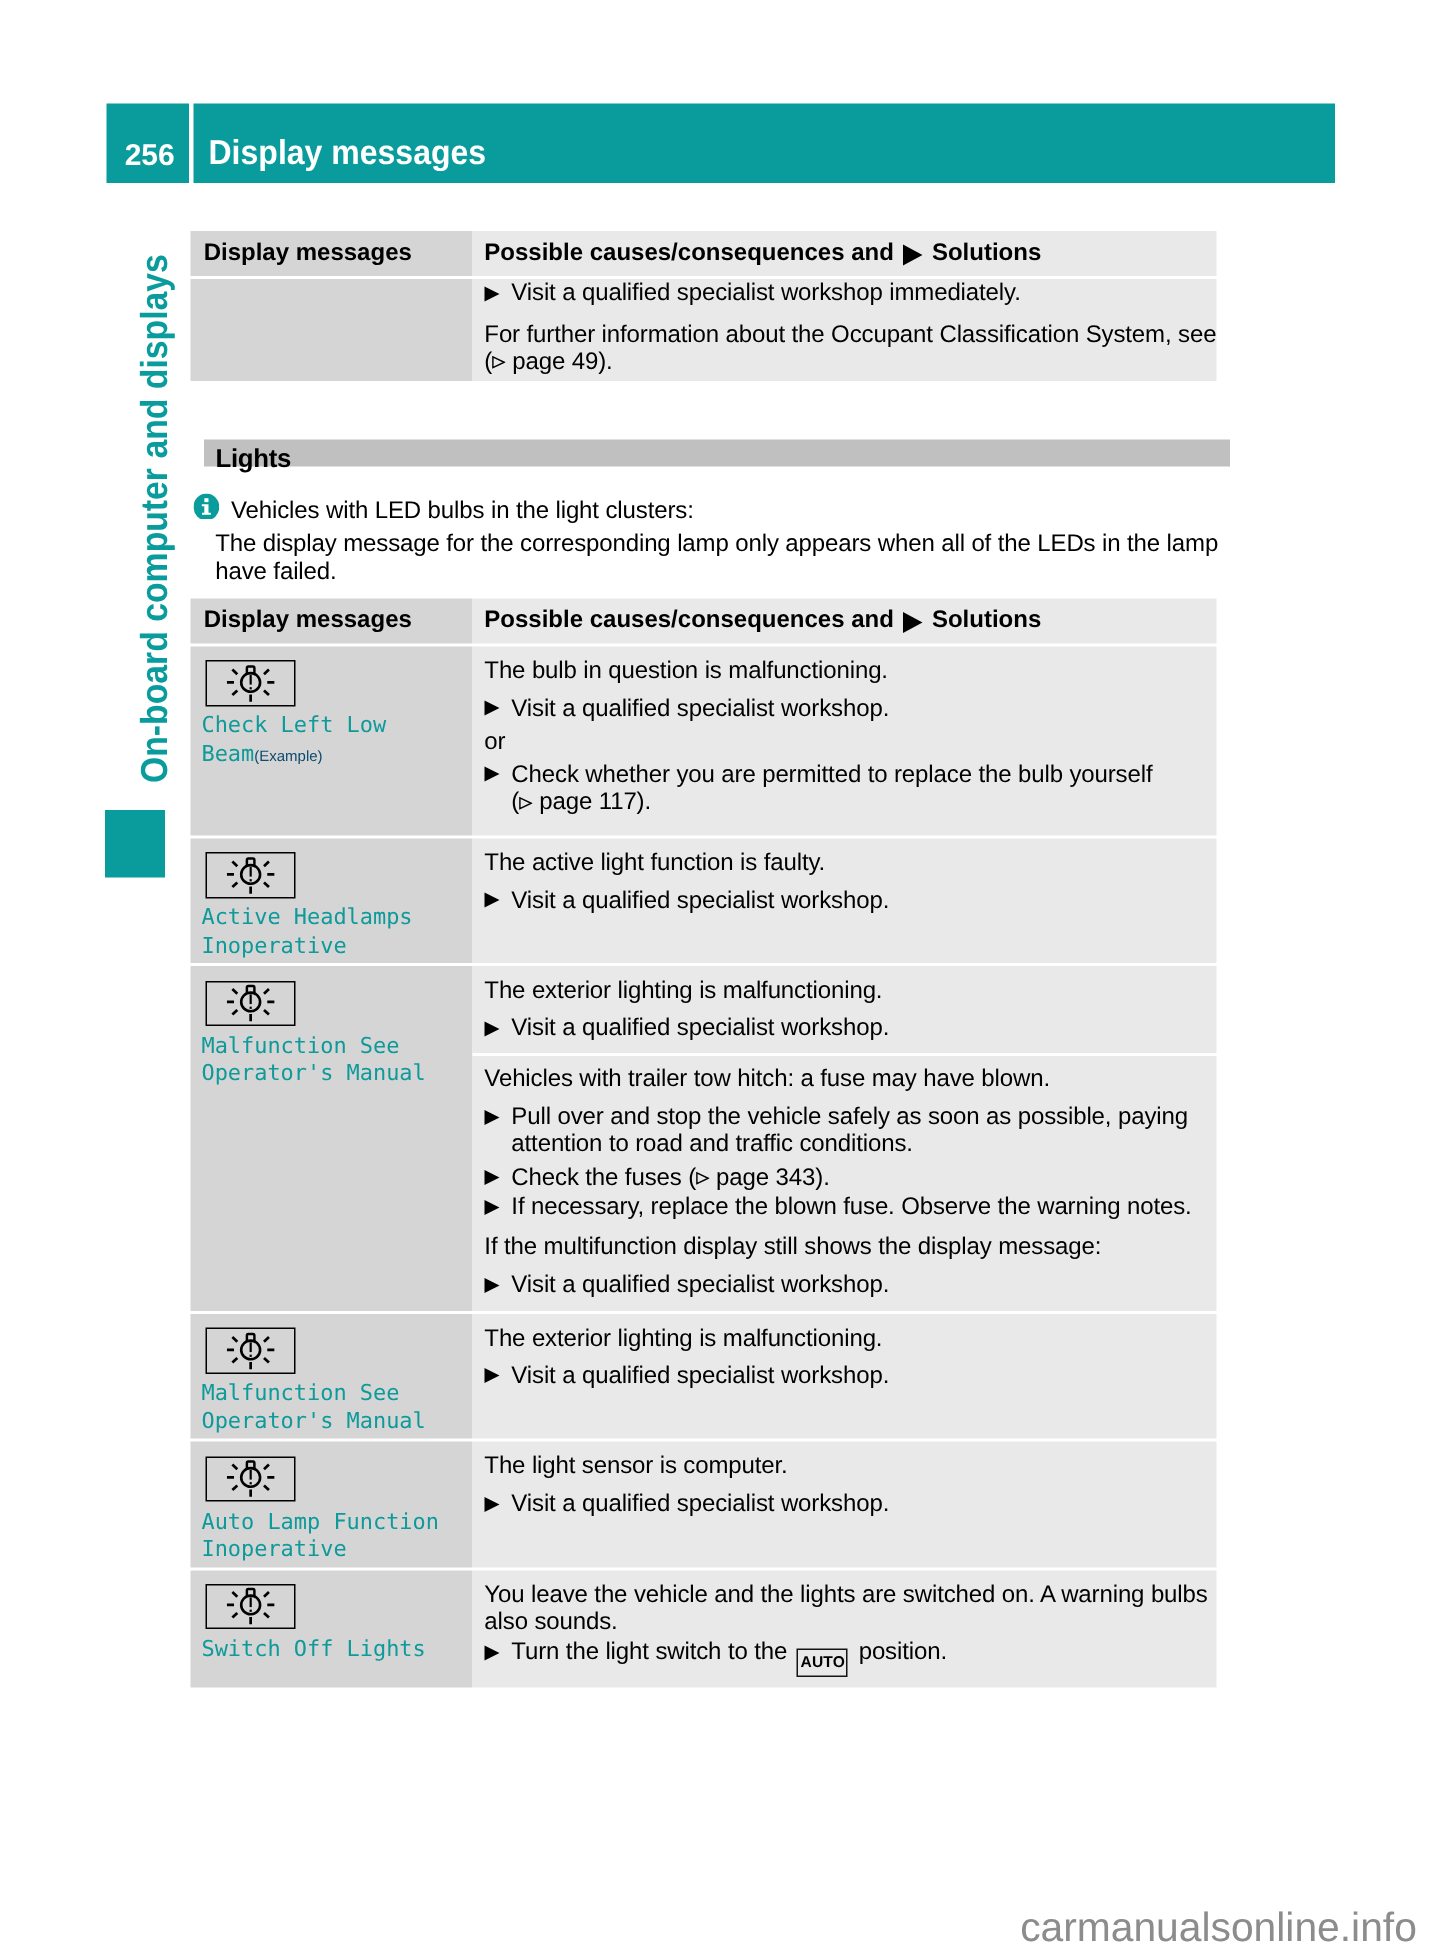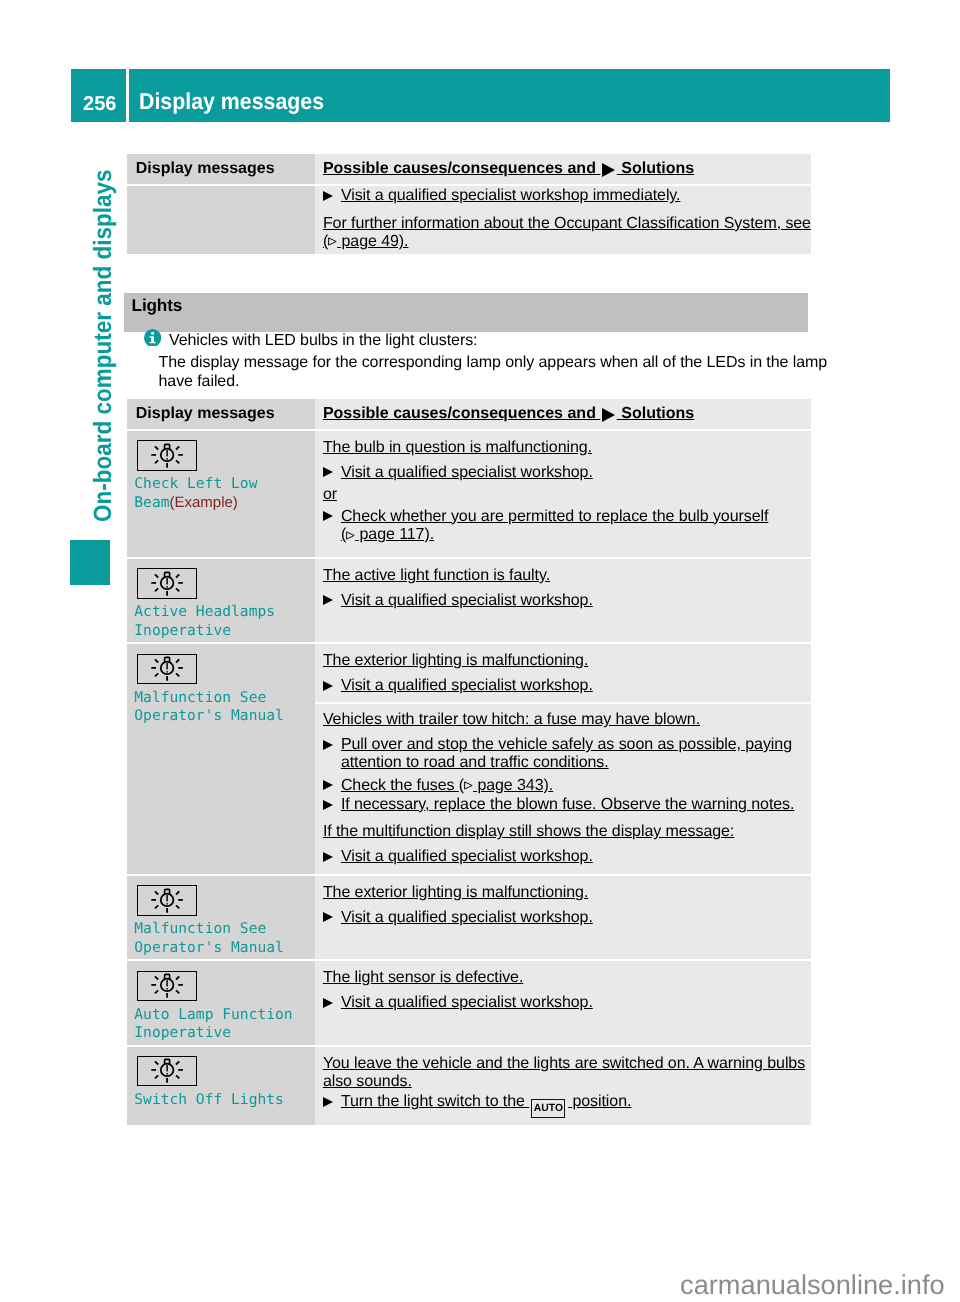--- a/index.html
+++ b/index.html
@@ -24,40 +24,40 @@
   .tbl{position:absolute;left:127px;width:684px;}
   .trow{display:flex;width:684px;}
   .c1{width:188px;box-sizing:border-box;background:#d5d5d5;padding:0;}
   .c2{width:496px;box-sizing:border-box;background:#e9e9e9;padding:0;}
   .thead .c1,.thead .c2{font-weight:bold;font-size:16px;color:#000;letter-spacing:0;}
   .thead .c1 .pad{padding:6.1px 8px 5.9px 8.8px;}
   .thead .c2 .pad{padding:6.1px 8px 5.9px 7.9px;}
   .gap{height:2px;background:#fff;width:684px;}
 
   .c1 .pad{display:flow-root;padding:9.3px 4px 2.4px 7.3px;}
-  .c2 .pad{padding:1.2px 0 7.4px 7.9px;display:flow-root;text-decoration:underline;}
+  .c2 .pad{padding:1.2px 0 7.4px 7.9px;display:flow-root;}
   #tbl-top .c2 .pad{padding-bottom:2.6px;}
   #main-rows .trow.r0 .c2 .pad{padding-bottom:12.5px;}
   #tbl-top .trow:not(.thead) .c1 .pad{padding:0;}
 
   p{margin:0;font-size:16px;line-height:18.4px;color:#000;letter-spacing:-0.08px;}
   
   .bul{position:relative;padding-left:18px;}
   .bul::before{content:"";position:absolute;left:0.6px;top:3.6px;width:0;height:0;border-left:10.4px solid #000;
                border-top:5.55px solid transparent;border-bottom:5.55px solid transparent;}
   .mono{font-family:"DejaVu Sans Mono",monospace;font-size:14.62px;line-height:18.3px;color:#0e9a9a;white-space:pre;margin-top:4.6px;}
-  .mono .blk{color:#7f1d1d;font-family:"Liberation Sans",sans-serif;font-size:15px;}
+  .mono .blk{color:#0c4a6e;font-family:"Liberation Sans",sans-serif;font-size:10px;}
   .pg{white-space:nowrap;}
 
   
-  .secbar{position:absolute;left:124px;width:684px;height:39px;background:#c0c0c0;box-sizing:border-box;}
+  .secbar{position:absolute;left:136px;width:684px;height:18px;background:#c0c0c0;box-sizing:border-box;}
   .secbar span{position:absolute;left:7.6px;top:12.3px;font-weight:bold;font-size:17.2px;color:#000;line-height:0;letter-spacing:-0.17px;}
 
   
-  .note{position:absolute;left:142px;width:690px;font-size:16px;line-height:18.3px;letter-spacing:-0.17px;}
+  .note{position:absolute;left:127px;width:690px;font-size:16px;line-height:18.3px;letter-spacing:-0.17px;}
   .infoicon{position:absolute;left:2.2px;top:-3.6px;width:17.2px;height:17.9px;}
   .infoicon svg{display:block;}
 
   
   .iconbox{width:59.6px;height:30.5px;border:1.9px solid #000;box-sizing:border-box;background:transparent;margin-left:2.8px;
            display:flex;align-items:center;justify-content:center;overflow:hidden;}
   .iconbox svg{display:block;}
 
   .auto{display:inline-flex;align-items:center;justify-content:center;border:1.5px solid #151515;box-sizing:border-box;
         width:34px;height:18.8px;font-weight:bold;font-size:10.4px;letter-spacing:0.1px;line-height:11px;
@@ -291,21 +291,21 @@
                   <rect x="27.4" y="7.9" width="1.45" height="6.5" fill="#000"></rect>
                   <rect x="27.4" y="16.1" width="1.45" height="1.5" fill="#000"></rect>
                 </svg>
               </div>
               <div class="mono">Auto Lamp Function
 Inoperative</div>
             </div>
           </div>
           <div class="c2">
             <div class="pad">
-              <p class="" style="margin-top:6.8px">The light sensor is defective.</p>
+              <p class="" style="margin-top:6.8px">The light sensor is computer.</p>
               <p class="bul" style="margin-top:6.4px">Visit a qualified specialist workshop.</p>
             </div>
           </div>
         </div>
         <div class="gap"></div>
         <div class="trow r5">
           <div class="c1">
             <div class="pad">
               <div class="iconbox">
                 <svg width="55.6" height="27.7" viewBox="0 0 55.6 27.7">

